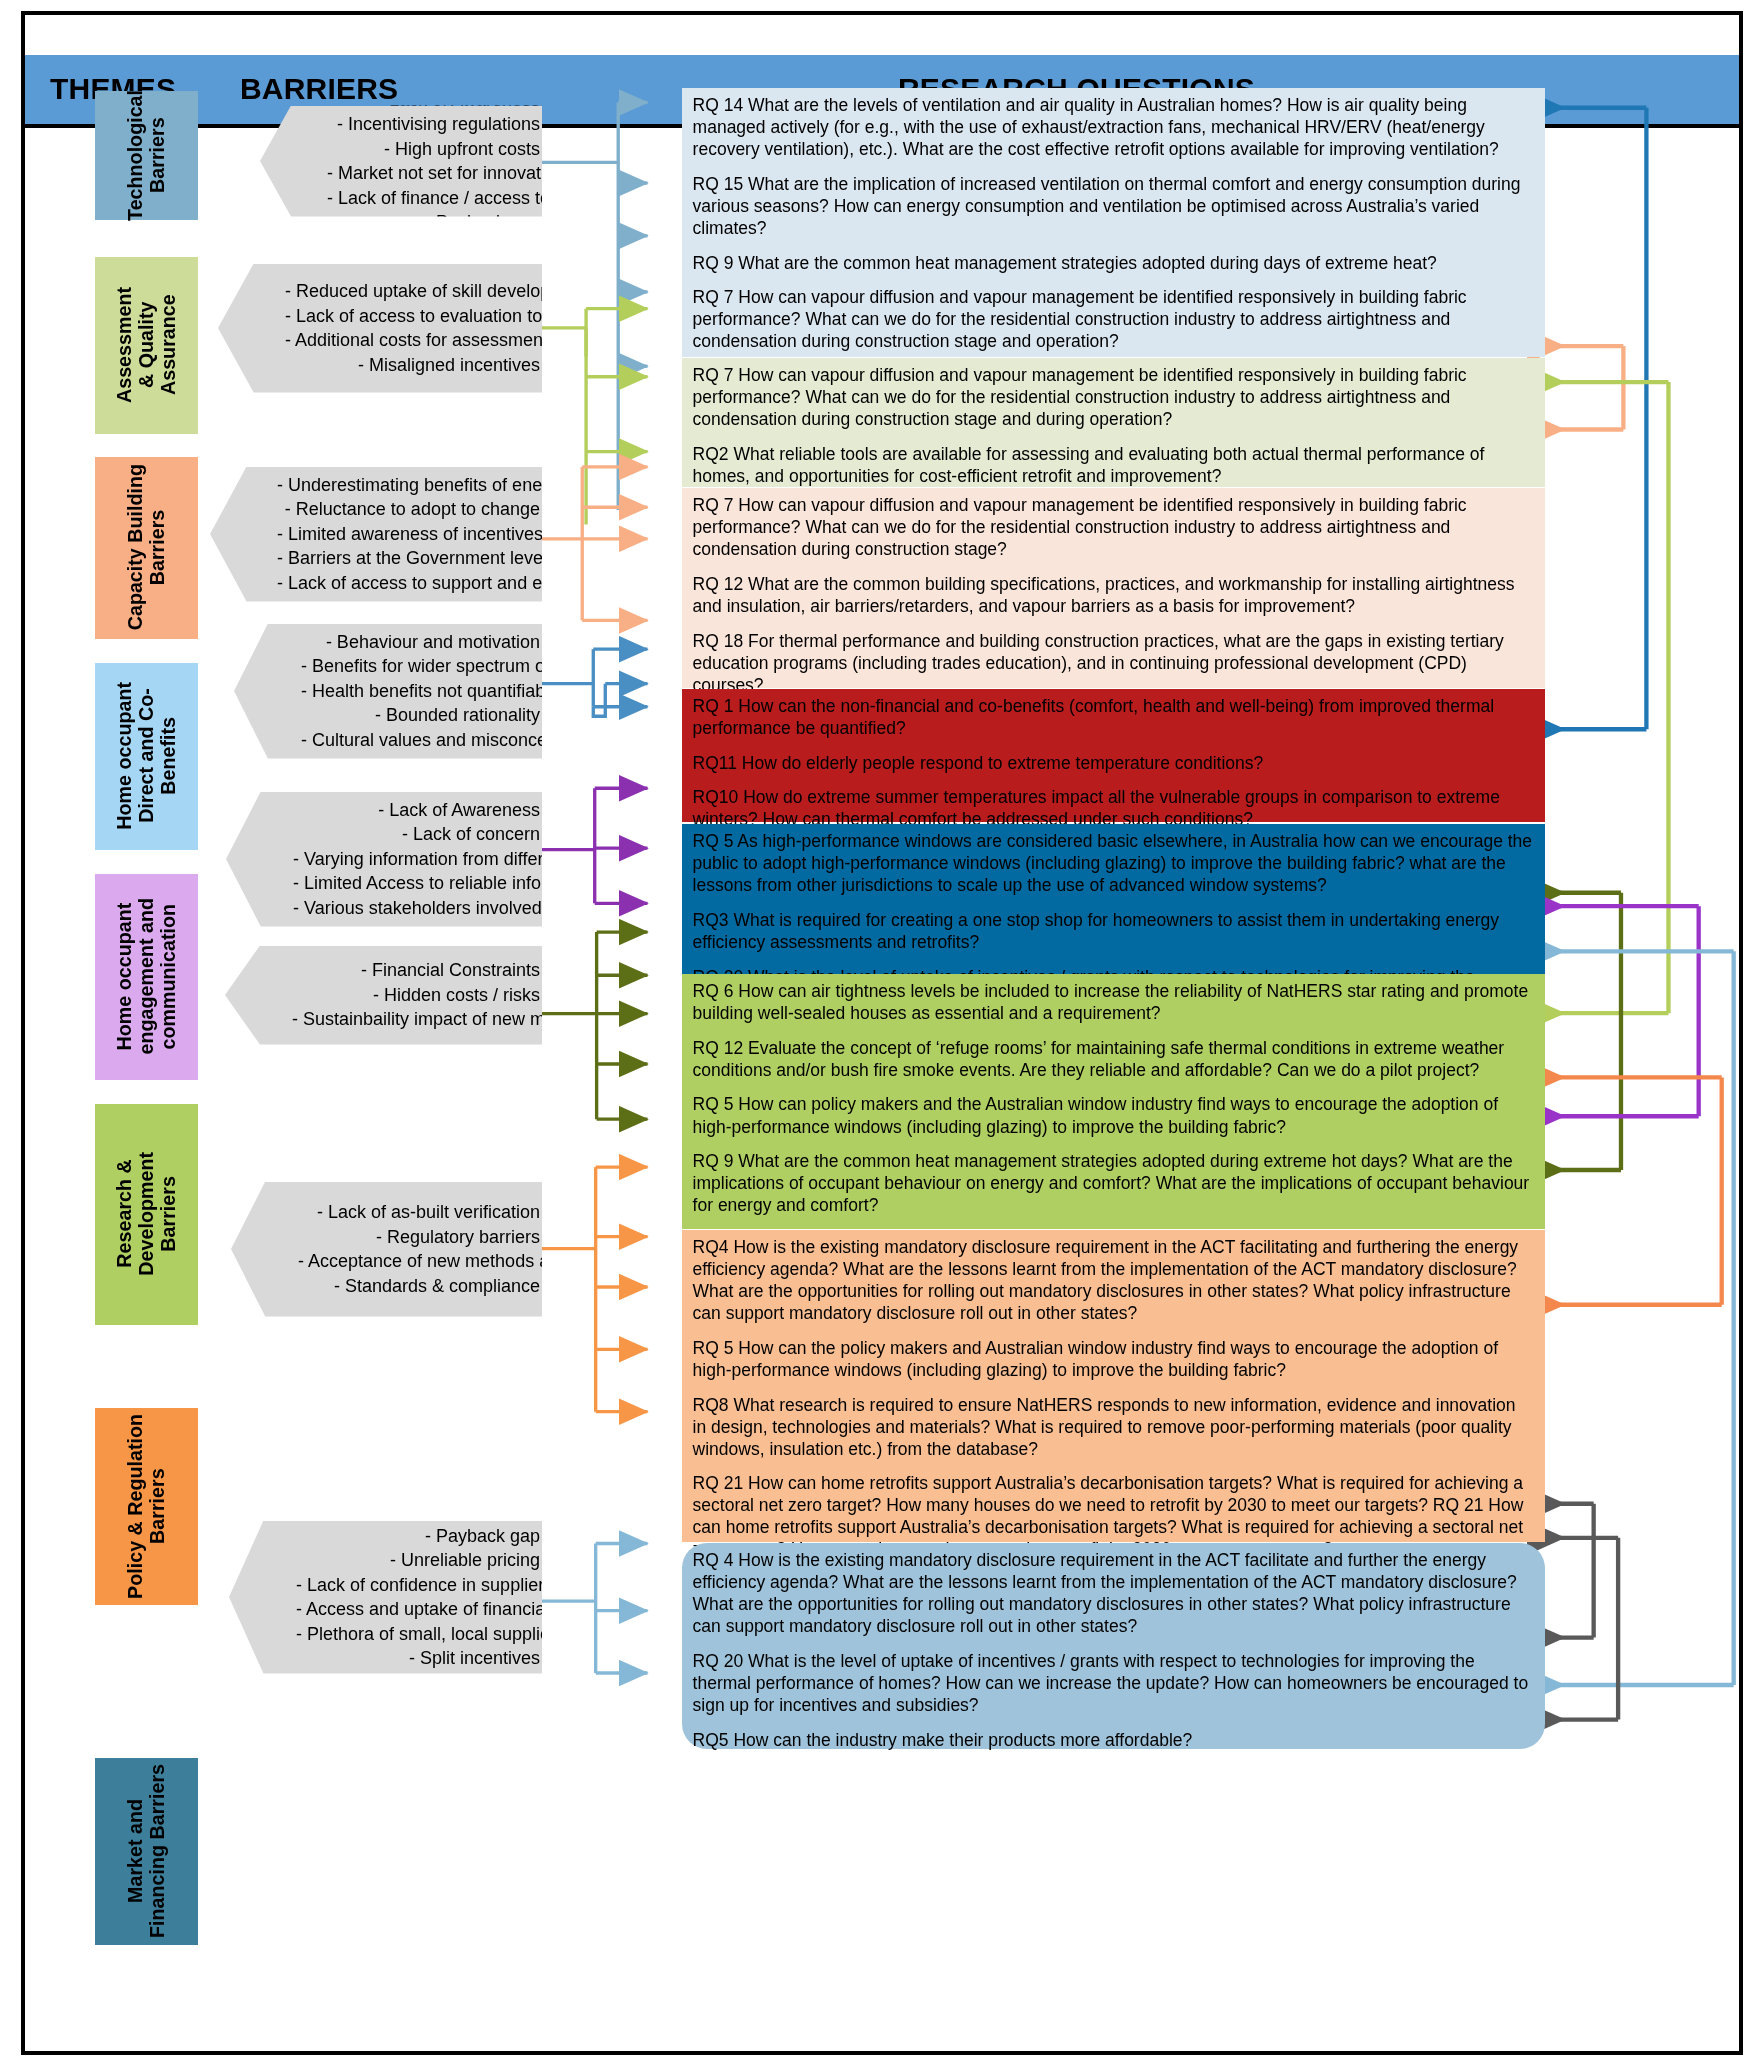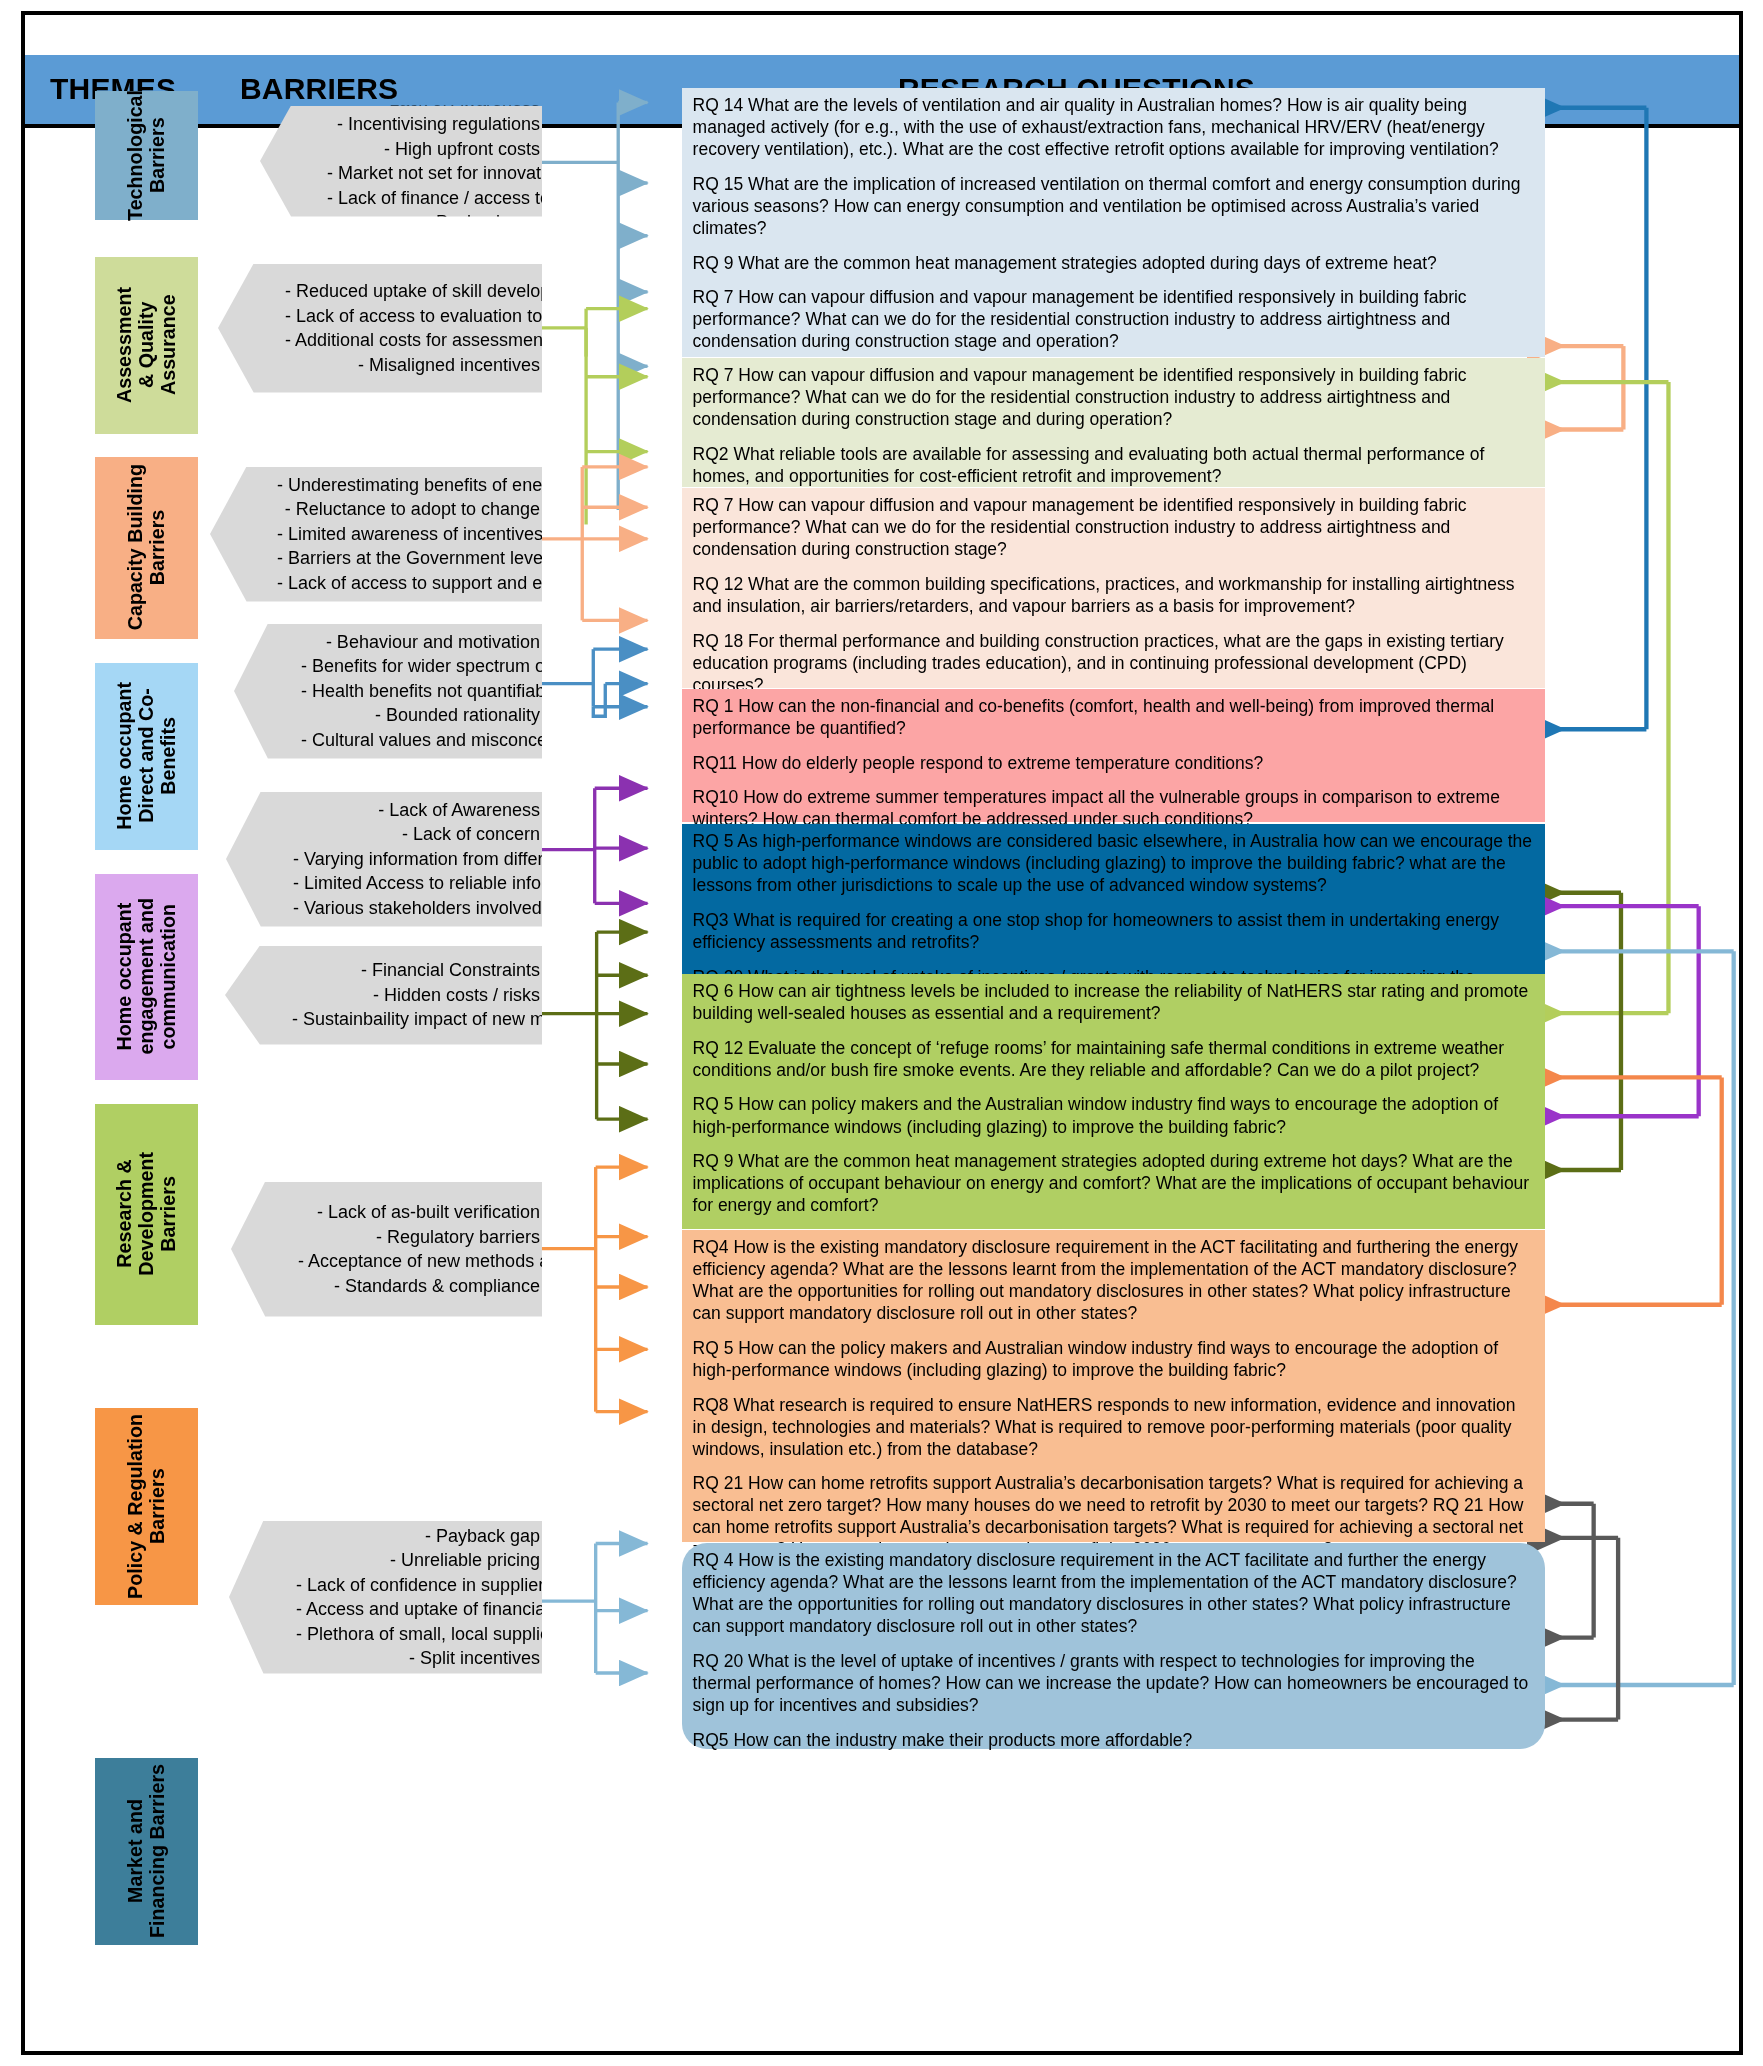--- a/index.html
+++ b/index.html
@@ -417,21 +417,21 @@
       <div class="q">RQ2 What reliable tools are available for assessing and evaluating both actual thermal performance of homes, and opportunities for cost-efficient retrofit and improvement?</div>
     </div>
 
     <div class="rqblock" style="top:400px;height:200px;background:#FAE5DA;">
       <div class="q">RQ 7 How can vapour diffusion and vapour management be identified responsively in building fabric performance? What can we do for the residential construction industry to address airtightness and condensation during construction stage?</div>
       <div class="q">RQ 12 What are the common building specifications, practices, and workmanship for installing airtightness and insulation, air barriers/retarders, and vapour barriers as a basis for improvement?</div>
       <div class="q">RQ 18 For thermal performance and building construction practices, what are the gaps in existing tertiary education programs (including trades education), and in continuing professional development (CPD) courses?</div>
       <div class="q">RQ 19 What is required to produce a guide that aids design of course materials and learning environments that meet the diverse needs of tradespeople in the residential building sector?</div>
     </div>
 
-    <div class="rqblock" style="top:601px;height:133px;background:#fca5a5;">
+    <div class="rqblock" style="top:601px;height:133px;background:#b91c1c;">
       <div class="q">RQ 1 How can the non-financial and co-benefits (comfort, health and well-being) from improved thermal performance be quantified?</div>
       <div class="q">RQ11 How do elderly people respond to extreme temperature conditions?</div>
       <div class="q">RQ10 How do extreme summer temperatures impact all the vulnerable groups in comparison to extreme winters? How can thermal comfort be addressed under such conditions?</div>
     </div>
 
     <div class="rqblock" style="top:736px;height:150px;background:#0369a1;">
       <div class="q">RQ 5 As high-performance windows are considered basic elsewhere, in Australia how can we encourage the public to adopt high-performance windows (including glazing) to improve the building fabric? what are the lessons from other jurisdictions to scale up the use of advanced window systems?</div>
       <div class="q">RQ3 What is required for creating a one stop shop for homeowners to assist them in undertaking energy efficiency assessments and retrofits?</div>
       <div class="q">RQ 20 What is the level of uptake of incentives / grants with respect to technologies for improving the thermal performance of homes? How can we increase the uptake? How can homeowners be encouraged to sign up for incentives and subsidies?</div>
     </div>

